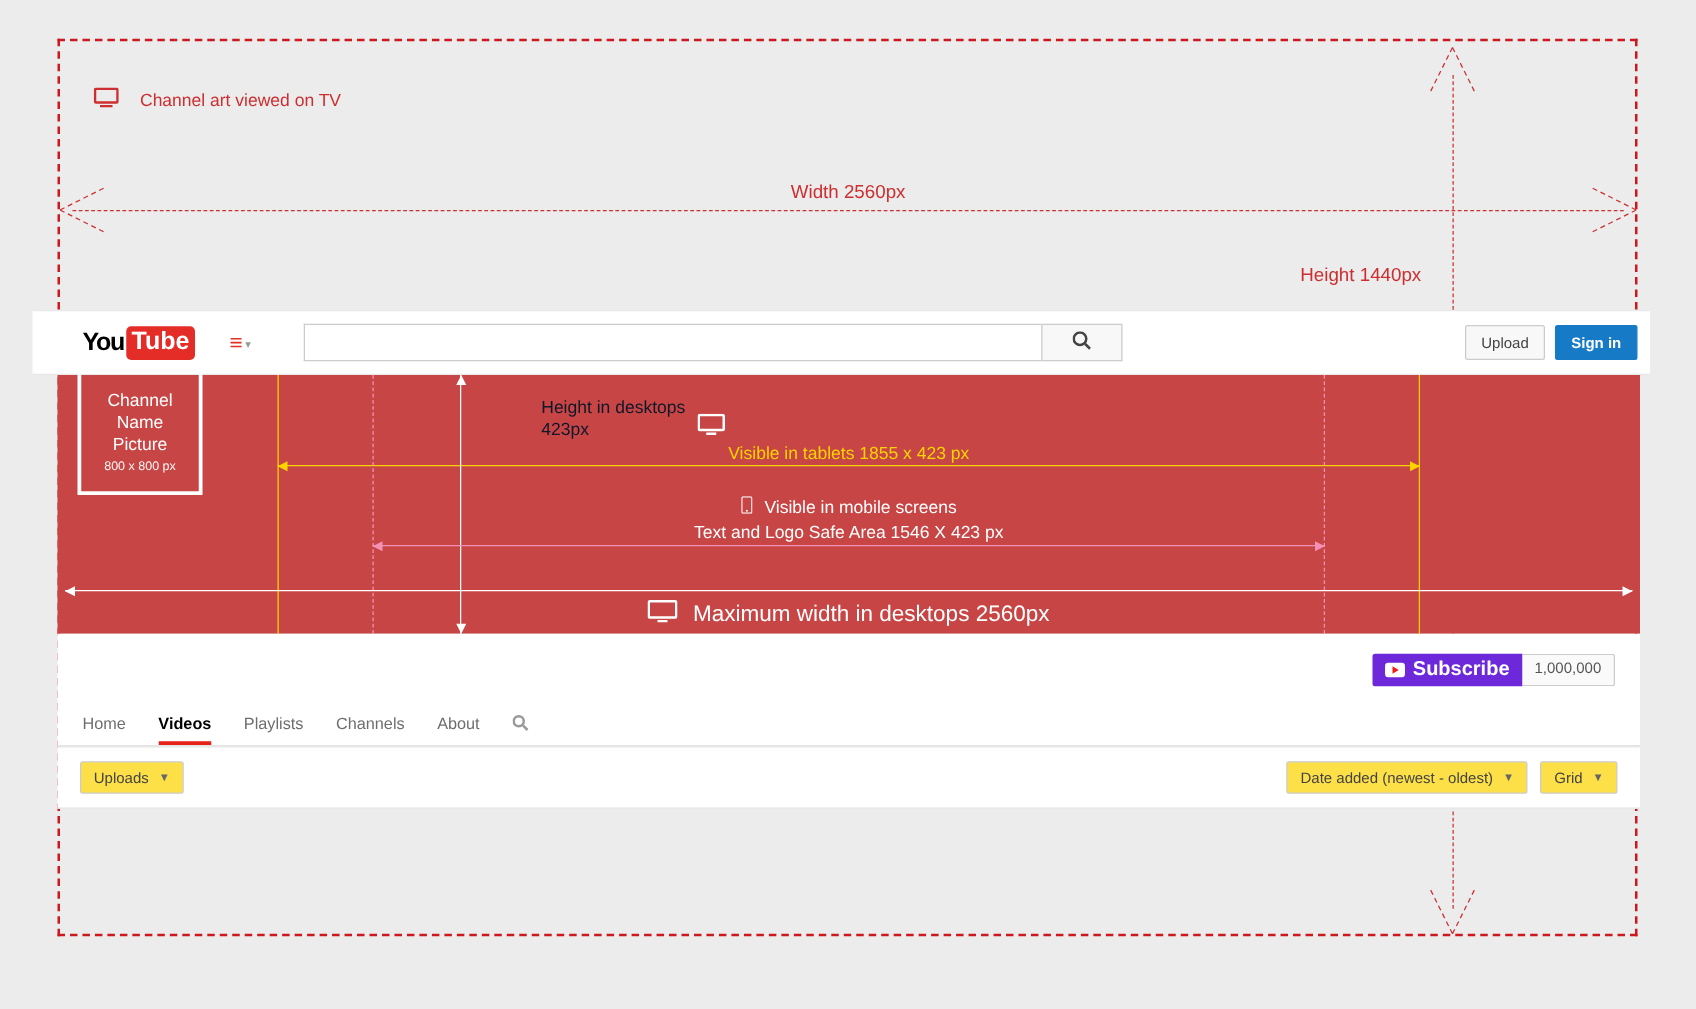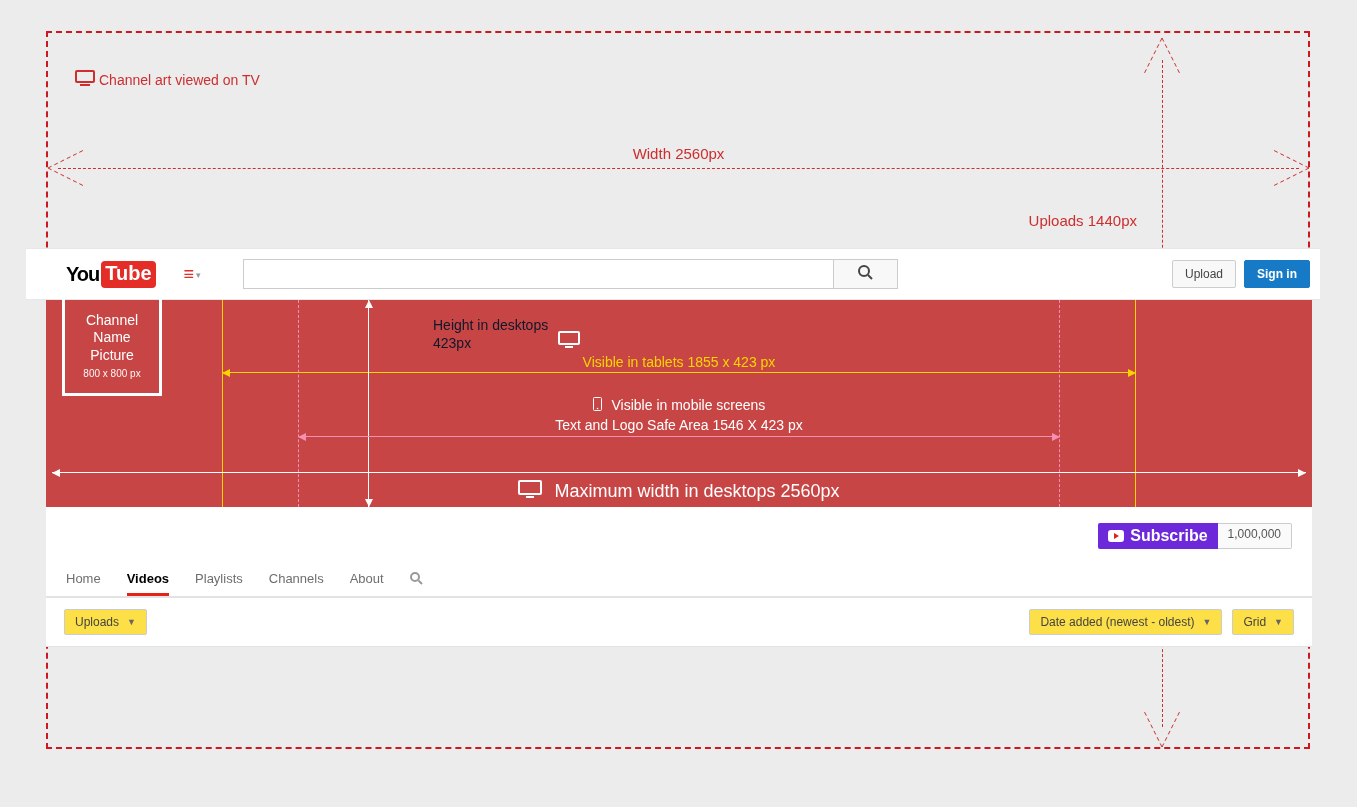--- a/index.html
+++ b/index.html
@@ -34,21 +34,21 @@
   .tv-box {
     position: absolute;
     left: 46px; top: 31px;
     width: 1264px; height: 718px;
     border: 2px dashed var(--red);
     pointer-events: none;
   }
   .tv-label {
     position: absolute;
     left: 75px; top: 70px;
-    display: flex; align-items: center; gap: 4px;
+    display: flex; align-items: center; gap: 17px;
     color: var(--red-text);
     font-size: 14px;
   }
   .icon-tv { display:inline-block; }
   .width-label {
     position: absolute;
     left: 0; right: 0; top: 145px;
     text-align: center;
     color: var(--red-text);
     font-size: 15px;
@@ -270,21 +270,21 @@
       <svg width="40" height="40">
         <path d="M0 20 L36 2 M0 20 L36 38" stroke="#cd2e30" stroke-width="1" stroke-dasharray="4 3" fill="none"></path>
       </svg>
     </div>
   <div class="width-arrow-r arr">
       <svg width="40" height="40">
         <path d="M40 20 L4 2 M40 20 L4 38" stroke="#cd2e30" stroke-width="1" stroke-dasharray="4 3" fill="none"></path>
       </svg>
     </div>
 
-  <div class="height-label">Uploads   1440px</div>
+  <div class="height-label">Height   1440px</div>
   <div class="height-line"></div>
   <div class="height-arrow-t arr">
       <svg width="40" height="40">
         <path d="M20 0 L2 36 M20 0 L38 36" stroke="#cd2e30" stroke-width="1" stroke-dasharray="4 3" fill="none"></path>
       </svg>
     </div>
   <div class="height-arrow-b arr">
       <svg width="40" height="40">
         <path d="M20 40 L2 4 M20 40 L38 4" stroke="#cd2e30" stroke-width="1" stroke-dasharray="4 3" fill="none"></path>
       </svg>

